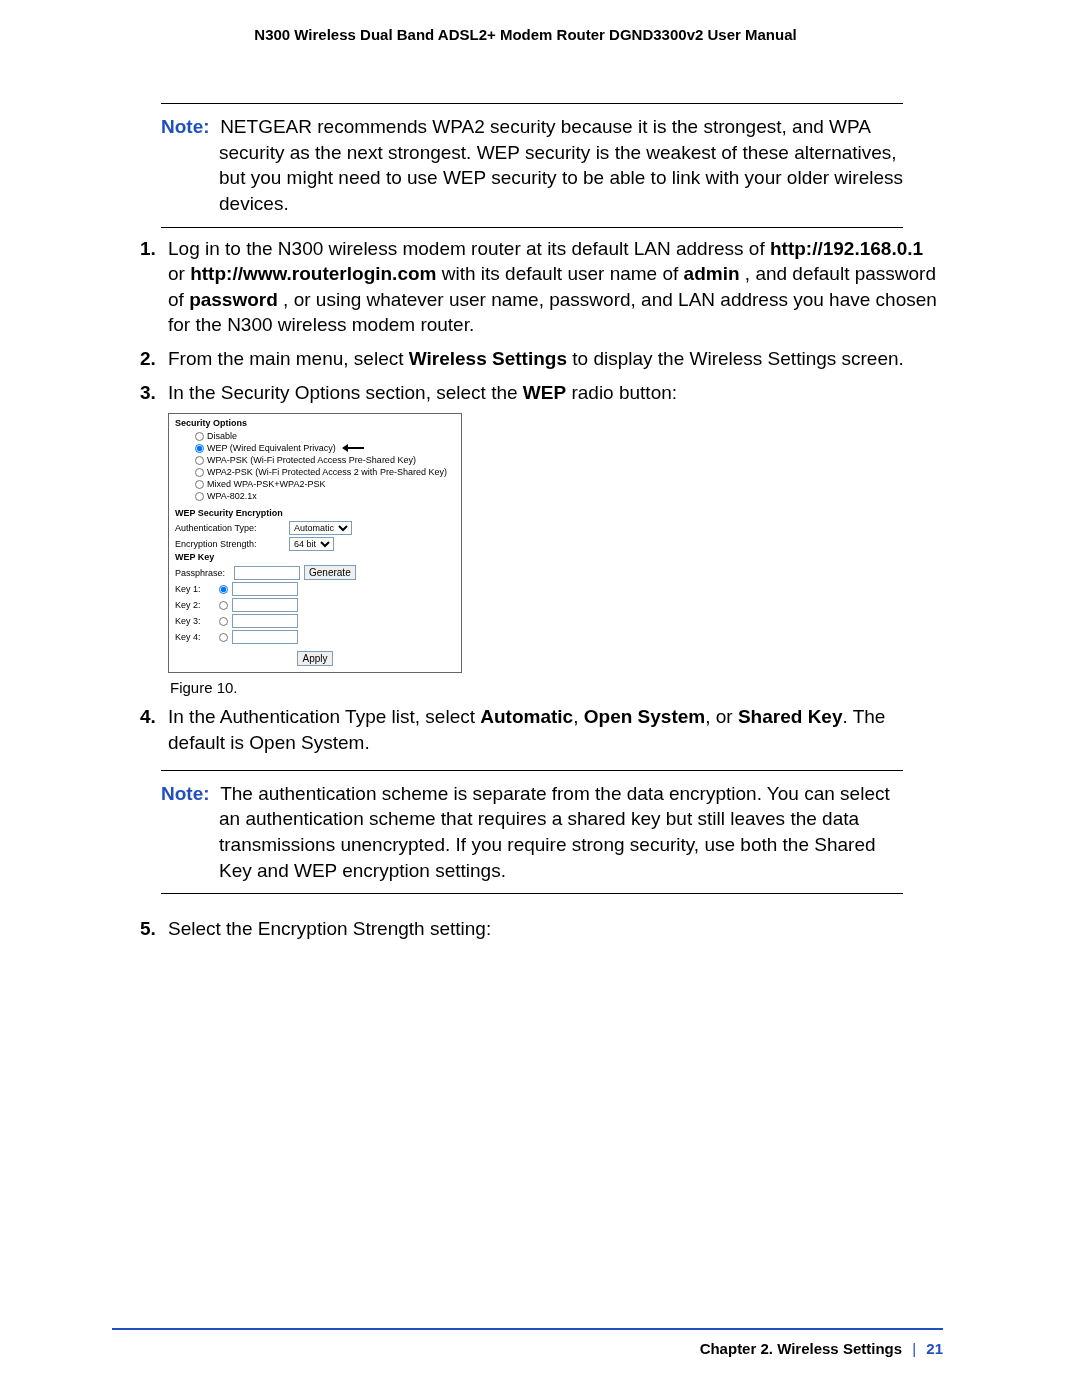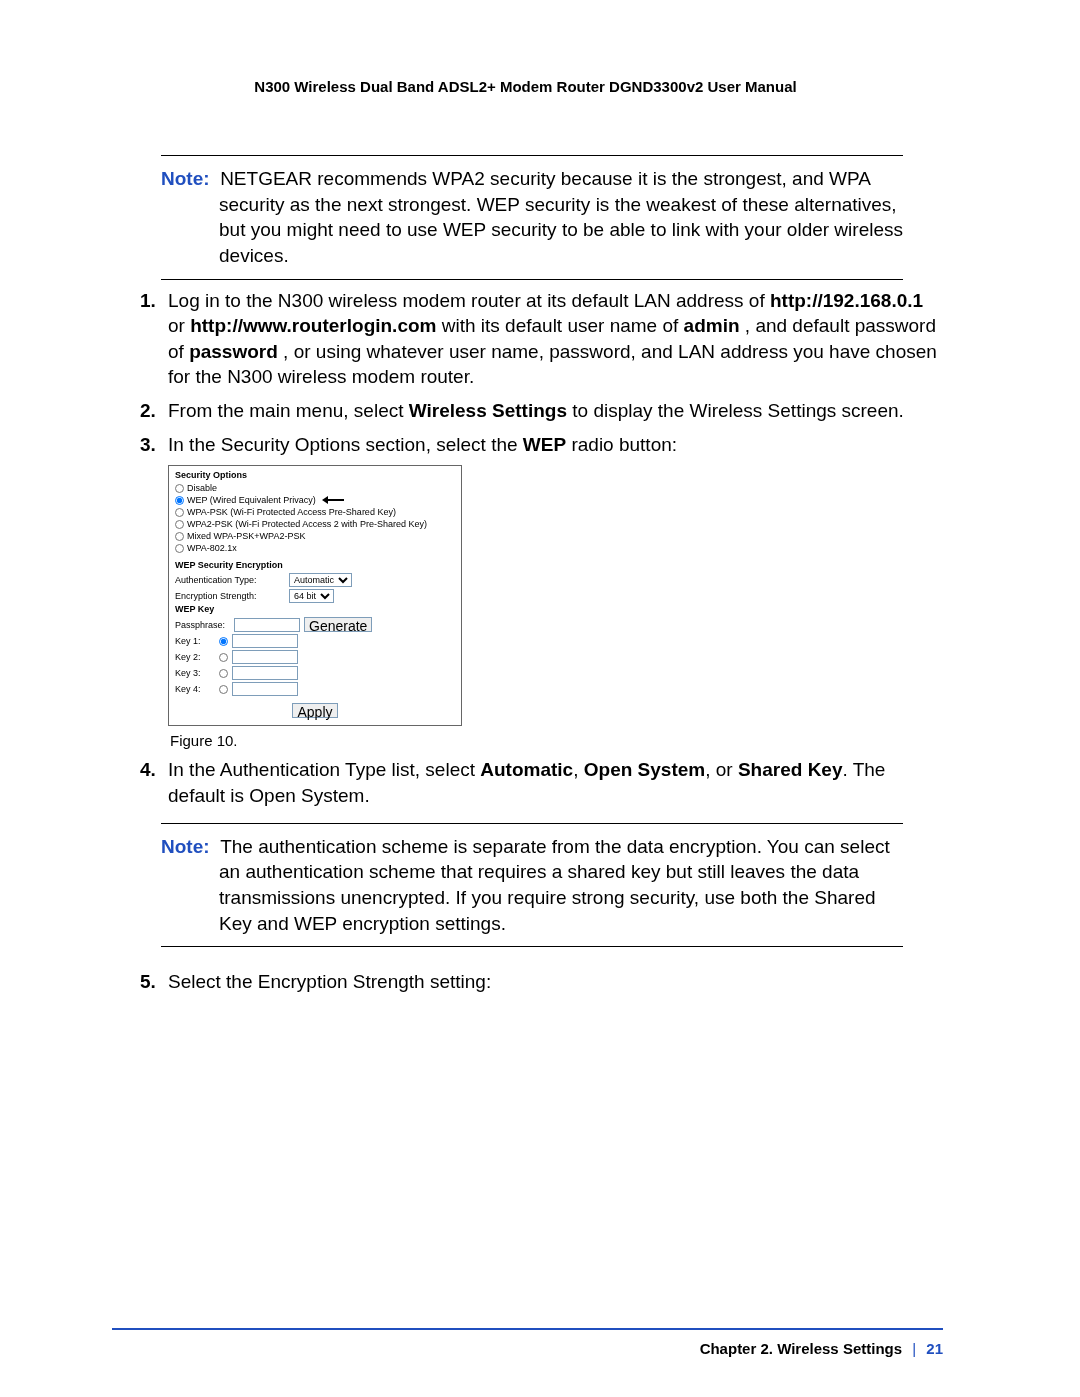--- a/index.html
+++ b/index.html
@@ -7,21 +7,21 @@
     padding: 0;
     background: #fff;
     font-family: Arial, Helvetica, sans-serif;
     color: #000;
     width: 1080px;
   }
   .page {
     width: 1051px;
     min-height: 1397px;
     box-sizing: border-box;
-    padding: 78px 108px 40px 108px;
+    padding: 26px 108px 40px 108px;
     position: relative;
   }
   .running-head {
     text-align: center;
     font-weight: bold;
     font-size: 15px;
     margin-bottom: 60px;
   }
   .hr {
     border: none;
@@ -81,39 +81,40 @@
     color: #000;
     background: #fff;
     padding: 4px 6px 6px 6px;
   }
   .figure-frame .so-title { font-weight: bold; margin-bottom: 2px; }
   .figure-frame .opt {
     padding: 1px 0;
     display: flex;
     align-items: center;
     gap: 3px;
+    margin-left: 20px;
   }
   .figure-frame input[type=radio]{
     width:9px;height:9px;margin:0;
   }
   .figure-frame .sel-row {
     display:flex;align-items:center;gap:4px;padding:1px 0;
   }
   .figure-frame .sel-row .lab{ width:110px; }
   .figure-frame select.mini {
     font-size:9px;height:14px;
     border:1px solid #7e9db9;
     background:#fff;
   }
   .figure-frame input.mini {
     font-size:9px;height:12px;width:60px;
     border:1px solid #7e9db9;padding:0 2px;
   }
   .figure-frame button.mini{
-    font-size:14px;height:15px;padding:0 4px;
+    font-size:10px;height:15px;padding:0 4px;
     border:1px solid #7e9db9;background:#efefef;
   }
   .figure-frame .wepkey .lab{ width:40px; }
   .figure-frame .wep-title{ font-weight:bold;margin-top:6px;margin-bottom:2px;}
   .figure-frame .apply-row{ text-align:center;margin-top:6px;}
   .arrow-svg{ vertical-align:middle;margin-left:3px;}
   .figcap {
     font-weight: normal;
     font-size: 15px;
     margin: 6px 0 8px 2px;

